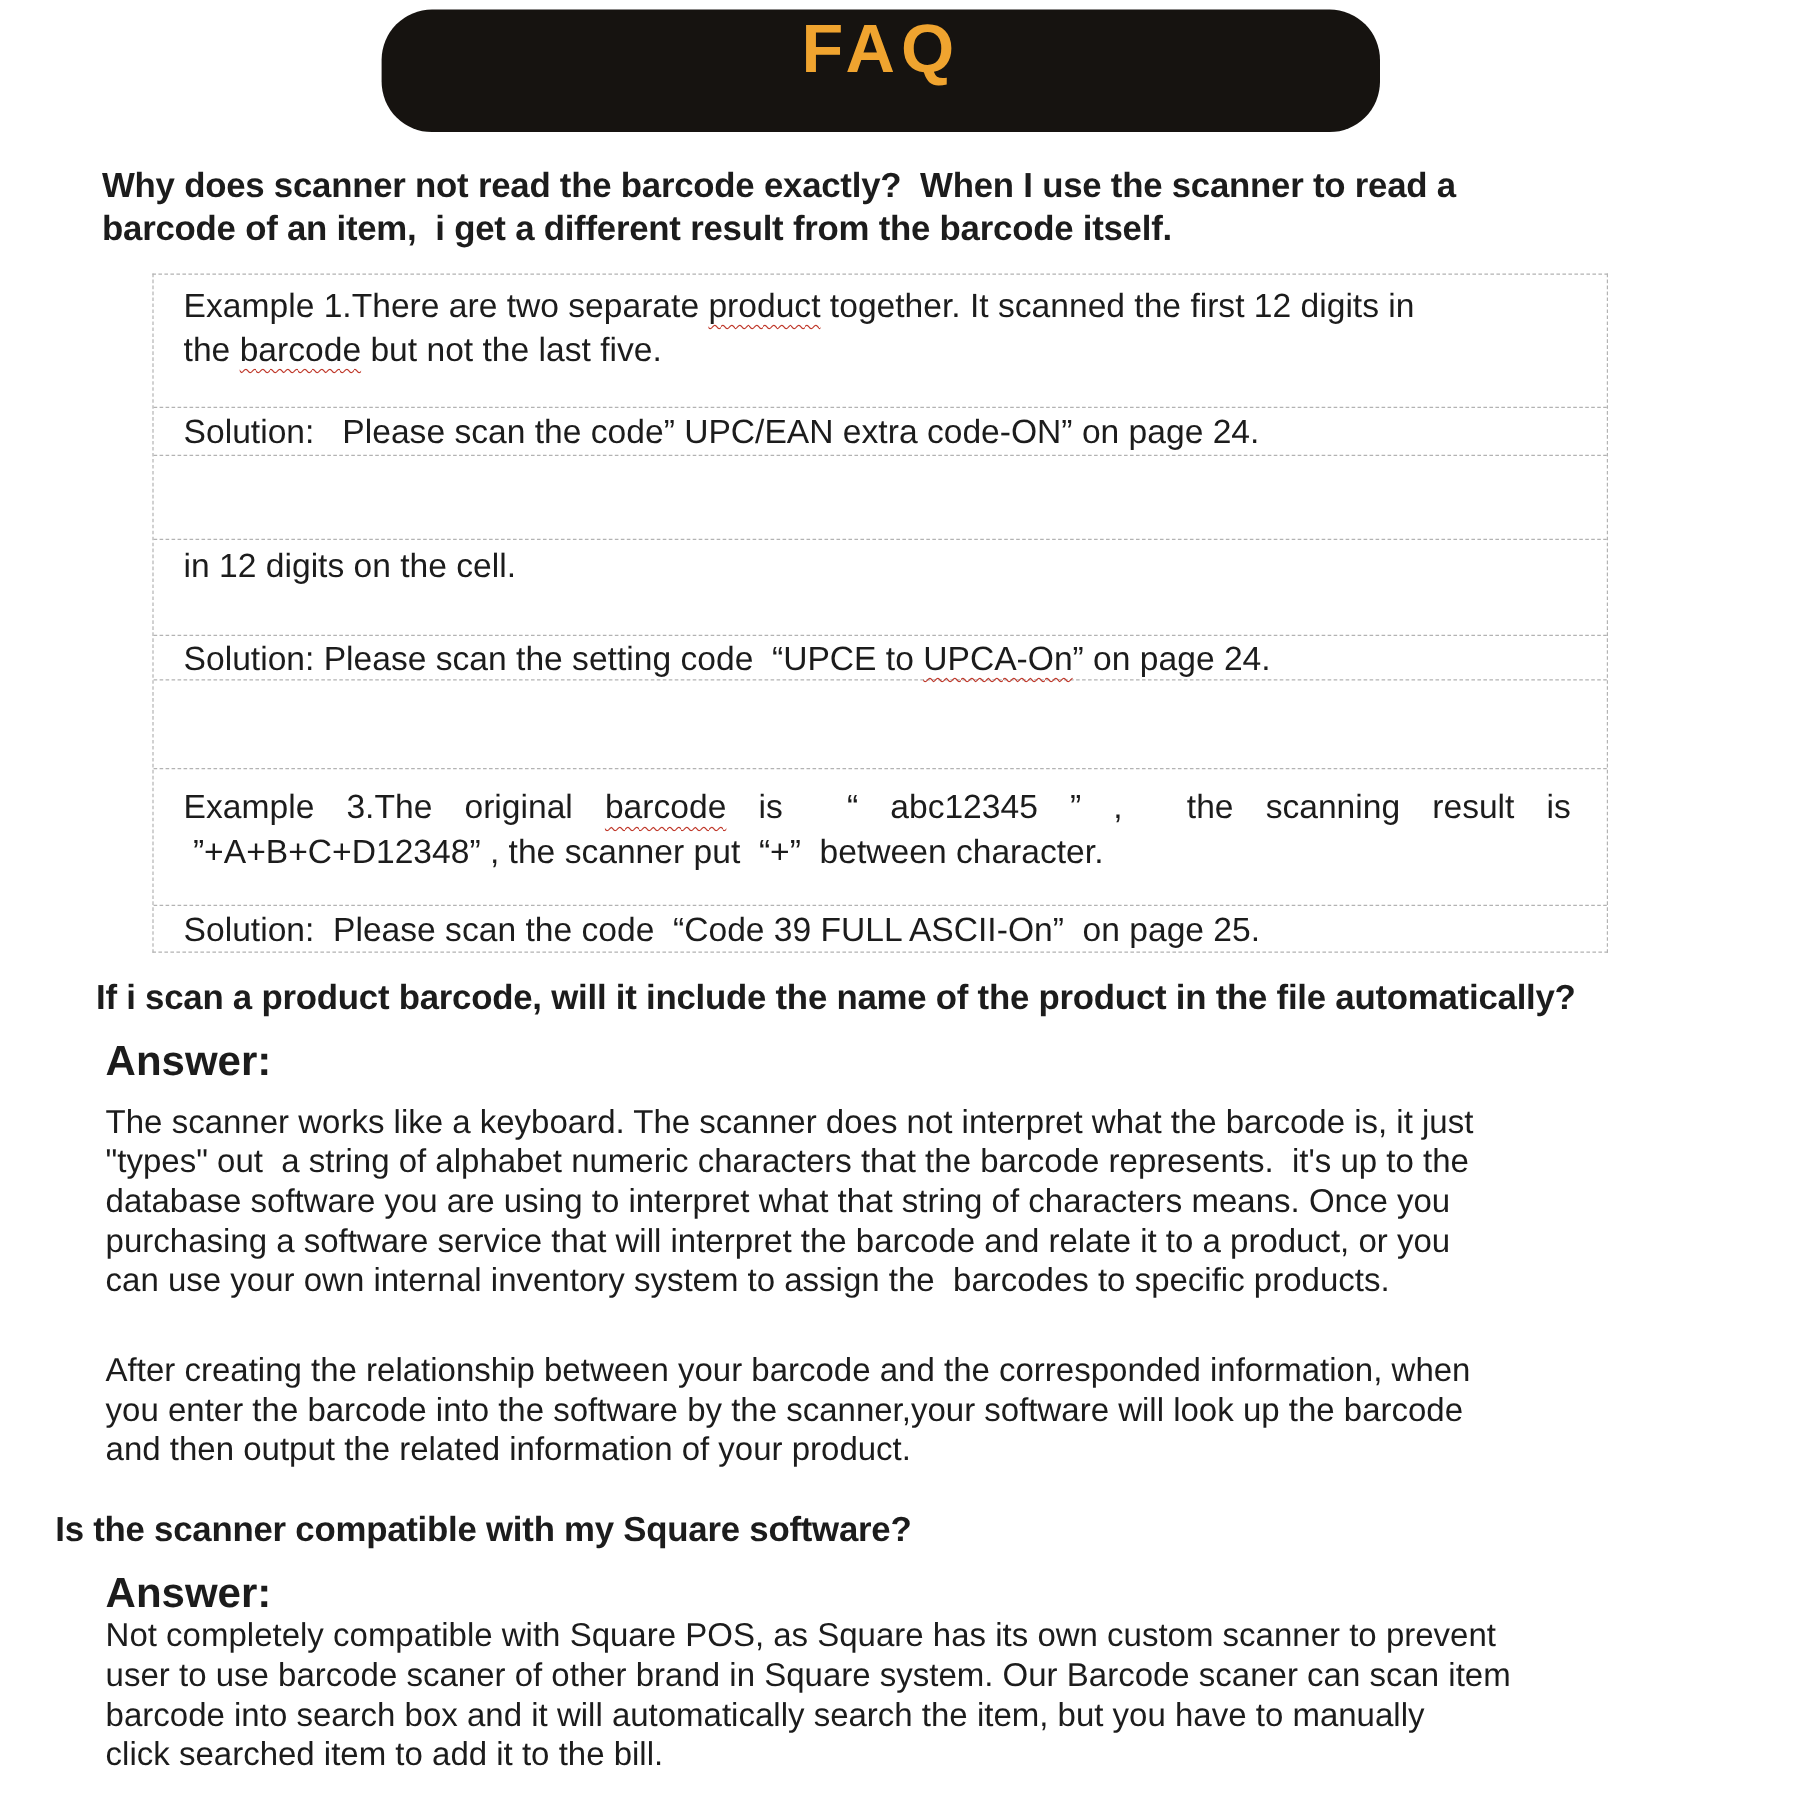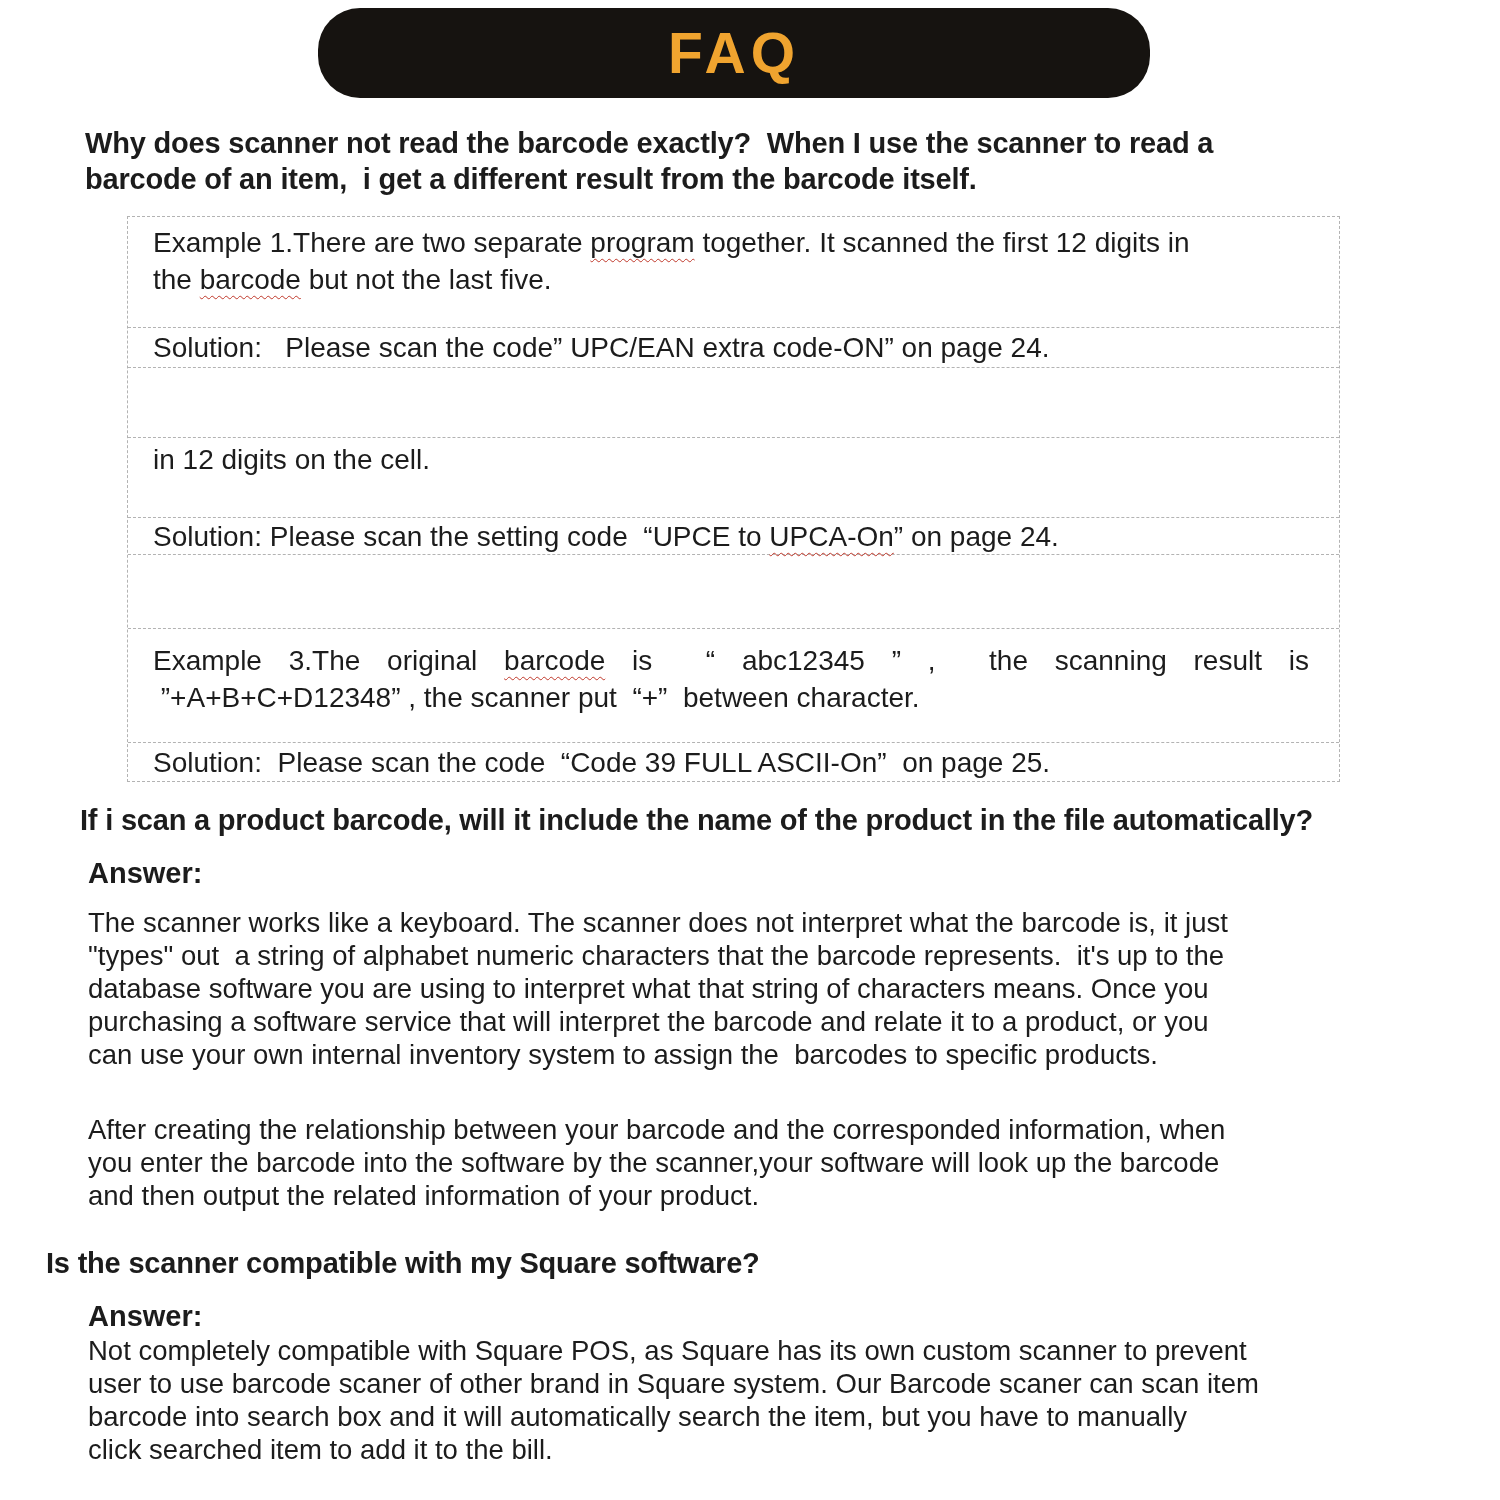--- a/index.html
+++ b/index.html
@@ -6,22 +6,22 @@
     --banner-bg:#161310; --banner-fg:#f0a42f; --ink:#1c1c1c;
     --border:#b3b3b3; --squiggle:#c0392b;
   }
   *{box-sizing:border-box}
   html,body{margin:0;padding:0}
   body{
     width:1500px;height:1500px;overflow:hidden;background:#ffffff;
     font-family:"Liberation Sans", sans-serif;color:var(--ink);
   }
   .banner{
-    margin:8px 0 0 318px;width:832px;height:90px;background:var(--banner-bg);
-    border-radius:42px;display:flex;align-items:center;justify-content:center;
+    margin:8px 0 0 318px;width:832px;height:102px;background:var(--banner-bg);
+    border-radius:42px;display:flex;justify-content:center;
   }
   .banner-label{
     color:var(--banner-fg);font-size:57px;font-weight:800;letter-spacing:5px;
   }
   .q{font-weight:700;font-size:29px;line-height:36px;margin:0;letter-spacing:-0.2px}
   .q1{margin:27px 0 0 85px}
   .q2{margin:20px 0 0 80px}
   .q3{margin:33px 0 0 46px}
   .ln{display:block}
   .box{
@@ -38,40 +38,40 @@
   .r-sp2{height:74px}
   .r-ex3{height:114px;padding-top:13px}
   .r-sol3{height:38px;padding-top:1px}
   b{font-weight:400}
   .sq{
     text-decoration:underline;text-decoration-style:wavy;
     text-decoration-color:var(--squiggle);text-decoration-thickness:1px;
     text-underline-offset:6px;text-decoration-skip-ink:none;
   }
   .just{text-align:justify;text-align-last:justify;padding-right:30px}
-  .answer-label{font-weight:700;font-size:29px;line-height:34px;margin:18px 0 0 88px}
+  .answer-label{font-weight:700;font-size:35px;line-height:34px;margin:18px 0 0 88px}
   .para{font-size:27.5px;line-height:33px;margin:16px 0 0 88px}
   .para-2{margin-top:42px}
   .para-3{margin-top:1px}
 </style>
 </head>
 <body>
 
 <div class="banner">
     <span class="banner-label">FAQ</span>
   </div>
 
 <h1 class="q q1">
     <span class="ln">Why does scanner not read the barcode exactly?&nbsp; When I use the scanner to read a</span>
     <span class="ln">barcode of an item,&nbsp; i get a different result from the barcode itself.</span>
   </h1>
 
 <div class="box">
   <div class="row r-ex1">
-    <div class="ln"><b>Example 1.</b><span>There are two separate </span><span class="sq">program</span><span> together. It scanned the first 12 digits in</span></div>
+    <div class="ln"><b>Example 1.</b><span>There are two separate </span><span class="sq">product</span><span> together. It scanned the first 12 digits in</span></div>
     <div class="ln"><span>the </span><span class="sq">barcode</span><span> but not the last five.</span></div>
   </div>
   <div class="row r-sol1"><b>Solution:</b><span>&nbsp;&nbsp; Please scan the code” UPC/EAN extra code-ON” on page 24.</span></div>
   <div class="row r-sp1"></div>
   <div class="row r-ex2">
     <div class="ln">in 12 digits on the cell.</div>
   </div>
   <div class="row r-sol2"><b>Solution:</b><span> Please scan the setting code &nbsp;“UPCE to </span><span class="sq">UPCA-On</span><span>” on page 24.</span></div>
   <div class="row r-sp2"></div>
   <div class="row r-ex3">

